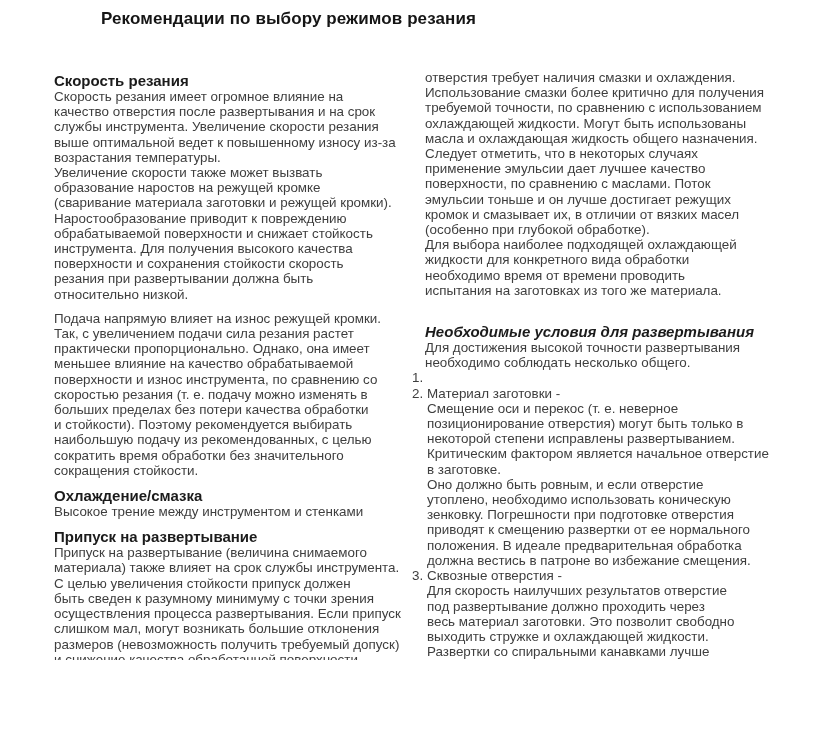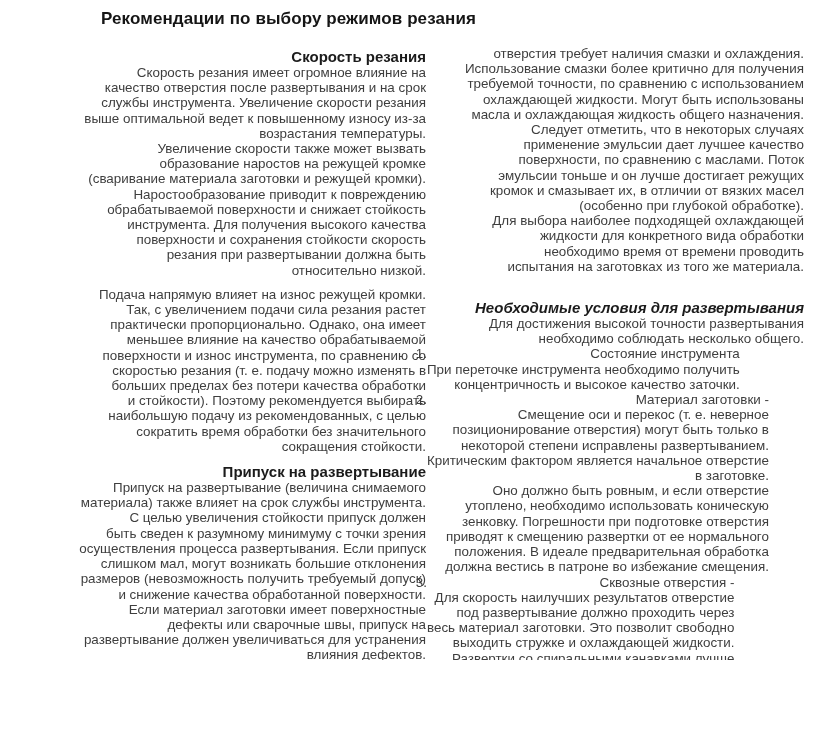--- a/index.html
+++ b/index.html
@@ -7,39 +7,39 @@
     padding: 0;
     background: #ffffff;
     font-family: "Liberation Sans", sans-serif;
   }
   .page {
     position: relative;
     width: 814px;
     height: 660px;
     background: #ffffff;
     overflow: hidden;
-    text-align: right;
   }
   .title {
     position: absolute;
     left: 101px;
     top: 9px;
     margin: 0;
     font-size: 17px;
     line-height: 20px;
     font-weight: bold;
     color: #151515;
     letter-spacing: 0.1px;
     white-space: pre;
   }
   .col {
     position: absolute;
     font-size: 13.4px;
     line-height: 15.2px;
     color: #3e3e3e;
+    margin-top: 24px;
   }
   .col-left {
     left: 54px;
     top: 48px;
     width: 372px;
   }
   .col-right {
     left: 412px;
     top: 46px;
     width: 392px;
@@ -119,38 +119,38 @@
 поверхности и износ инструмента, по сравнению со
 скоростью резания (т. е. подачу можно изменять в
 больших пределах без потери качества обработки
 и стойкости). Поэтому рекомендуется выбирать
 наибольшую подачу из рекомендованных, с целью
 сократить время обработки без значительного
 сокращения стойкости.</p>
     </section>
 
     <section>
+      <h2>Охлаждение/смазка</h2>
+      <p>Высокое трение между инструментом и стенками</p>
+    </section>
+
+    <section>
       <h2>Припуск на развертывание</h2>
       <p>Припуск на развертывание (величина снимаемого
 материала) также влияет на срок службы инструмента.
 С целью увеличения стойкости припуск должен
 быть сведен к разумному минимуму с точки зрения
 осуществления процесса развертывания. Если припуск
 слишком мал, могут возникать большие отклонения
 размеров (невозможность получить требуемый допуск)
 и снижение качества обработанной поверхности.
 Если материал заготовки имеет поверхностные
 дефекты или сварочные швы, припуск на
 развертывание должен увеличиваться для устранения
 влияния дефектов.</p>
-    </section>
-
-    <section>
-      <h2>Охлаждение/смазка</h2>
-      <p>Высокое трение между инструментом и стенками</p>
     </section>
 
   </div>
 
   <div class="col col-right">
 
     <p class="indent">отверстия требует наличия смазки и охлаждения.
 Использование смазки более критично для получения
 требуемой точности, по сравнению с использованием
 охлаждающей жидкости. Могут быть использованы
@@ -167,23 +167,20 @@
 испытания на заготовках из того же материала.</p>
 
     <section>
       <h2 class="indent conditions-heading">Необходимые условия для развертывания</h2>
       <p class="indent">Для достижения высокой точности развертывания
 необходимо соблюдать несколько общего.</p>
 
       <ol class="conditions-list">
         <li class="cond-item">
           <span class="num">1.</span>
-          <span class="item-text">Состояние инструмента
-При переточке инструмента необходимо получить
-концентричность и высокое качество заточки.</span>
         </li>
         <li class="cond-item">
           <span class="num">2.</span>
           <span class="item-text">Материал заготовки -
 Смещение оси и перекос (т. е. неверное
 позиционирование отверстия) могут быть только в
 некоторой степени исправлены развертыванием.
 Критическим фактором является начальное отверстие
 в заготовке.
 Оно должно быть ровным, и если отверстие

